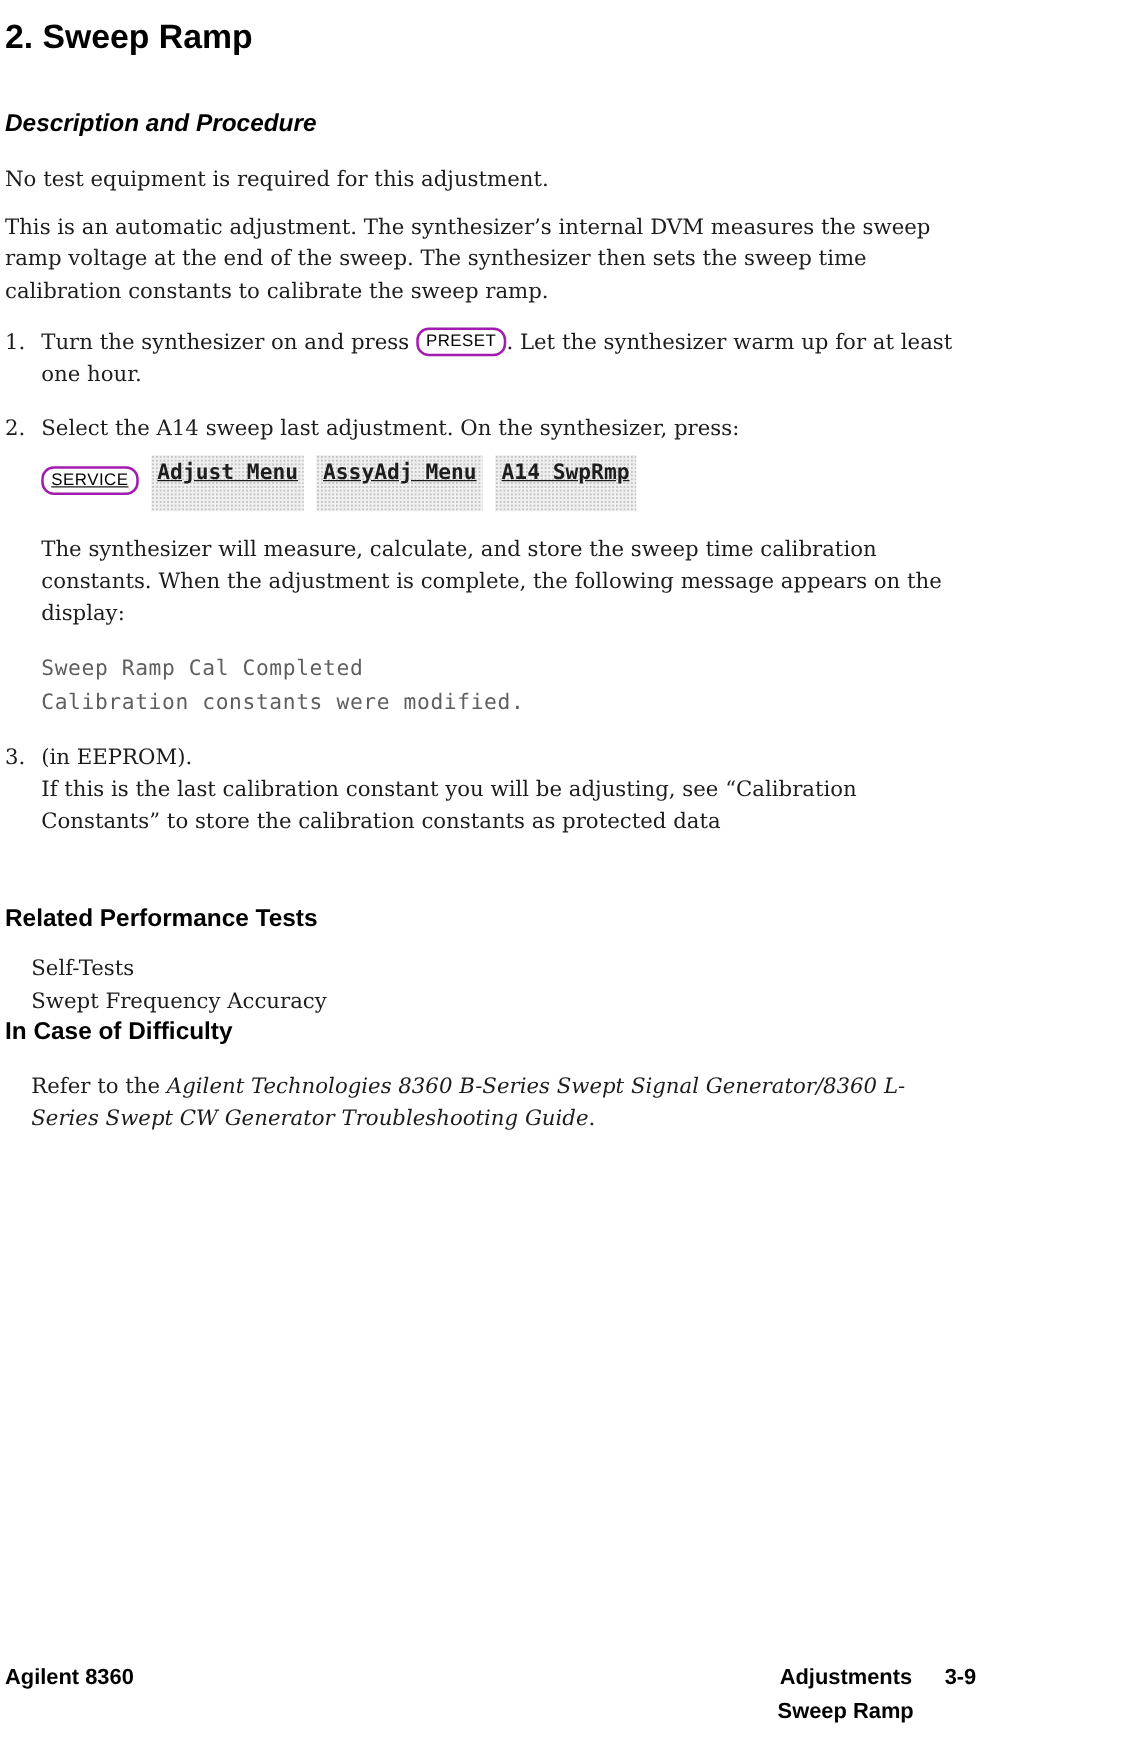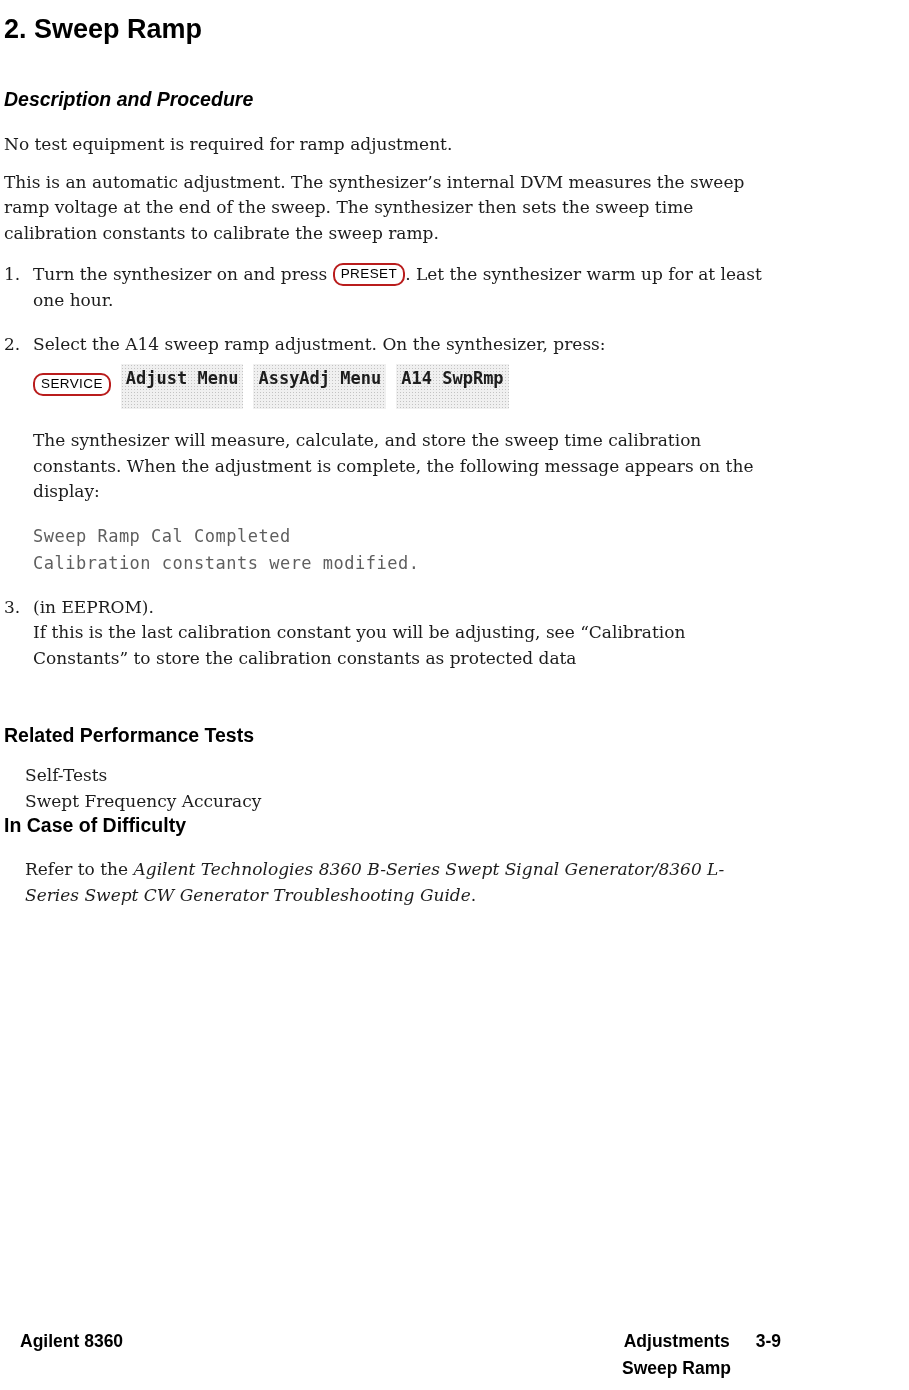--- a/index.html
+++ b/index.html
@@ -42,28 +42,28 @@
   .step:first-child { margin-top:0; }
   .step-num { flex:none; width:29px; }
   .step-body { flex:1; max-width:856px; }
   .keycap {
     display:inline-block;
     font-family:"Liberation Sans", sans-serif;
     font-size:13.5px;
     line-height:16px;
     letter-spacing:0.4px;
     color:#000;
-    border:2px solid #b91c1c;
+    border:2px solid #a21caf;
     border-radius:10px;
     padding:1px 6px 2px 6px;
     position:relative;
     top:-2px;
     background:#fff;
   }
-  .keys-row { margin-top:7px; display:flex; align-items:center; gap:10px; }
+  .keys-row { margin-top:7px; display:flex; align-items:center; gap:10px;text-decoration:underline; }
   .softkey {
     display:inline-block;
     font-family:"DejaVu Sans Mono","Liberation Mono",monospace;
     font-weight:bold;
     font-size:17px;
     line-height:20px;
     color:#1d1d1d;
     padding:4px 5px 21px 5px;
     background-color:#f0f0f0;
     background-image:radial-gradient(#c3c3c3 0.8px, rgba(0,0,0,0) 0.9px);
@@ -77,21 +77,21 @@
     line-height:27px;
     letter-spacing:0.5px;
     color:#5f5f5f;
   }
   .indent-block { margin-left:21px; }
   .related-list { margin-top:15px; line-height:26px; }
   .refer-para { margin-top:19px; max-width:835px; line-height:26px; }
   .italic { font-style:italic; }
   .footer {
     position:absolute;
-    left:20px; right:8px; bottom:8px;
+    left:4px; right:8px; bottom:8px;
     display:flex;
     justify-content:space-between;
     align-items:flex-start;
     font-family:"Liberation Sans", sans-serif;
     font-weight:bold;
     font-size:17.5px;
     line-height:27px;
     color:#000;
   }
   .footer-right { text-align:left; }
@@ -100,37 +100,37 @@
 </style>
 </head>
 <body>
 
 <div class="page">
 
   <h1 class="h1">2. Sweep Ramp</h1>
 
   <h2 class="h2 h2-desc">Description and Procedure</h2>
 
-  <p class="para para-1">No test equipment is required for ramp adjustment.</p>
+  <p class="para para-1">No test equipment is required for this adjustment.</p>
 
   <p class="para para-2">This is an automatic adjustment.  The synthesizer’s internal DVM measures the sweep ramp voltage at the end of the sweep.  The synthesizer then sets the sweep time calibration constants to calibrate the sweep ramp.</p>
 
   <div class="steps">
 
     <div class="step">
       <span class="step-num">1.</span>
       <div class="step-body">
         <span>Turn the synthesizer on and press </span><span class="keycap">PRESET</span><span>.  Let the synthesizer warm up for at least one hour.</span>
       </div>
     </div>
 
     <div class="step">
       <span class="step-num">2.</span>
       <div class="step-body">
-        <div>Select the A14 sweep ramp adjustment.  On the synthesizer, press:</div>
+        <div>Select the A14 sweep last adjustment.  On the synthesizer, press:</div>
         <div class="keys-row">
           <span class="keycap">SERVICE</span>
           <span class="softkey">Adjust Menu</span>
           <span class="softkey">AssyAdj Menu</span>
           <span class="softkey">A14 SwpRmp</span>
         </div>
         <p class="para result-para">The synthesizer will measure, calculate, and store the sweep time calibration constants. When the adjustment is complete, the following message appears on the display:</p>
         <div class="display-block">
           <div>Sweep Ramp Cal Completed</div>
           <div>Calibration constants were modified.</div>

